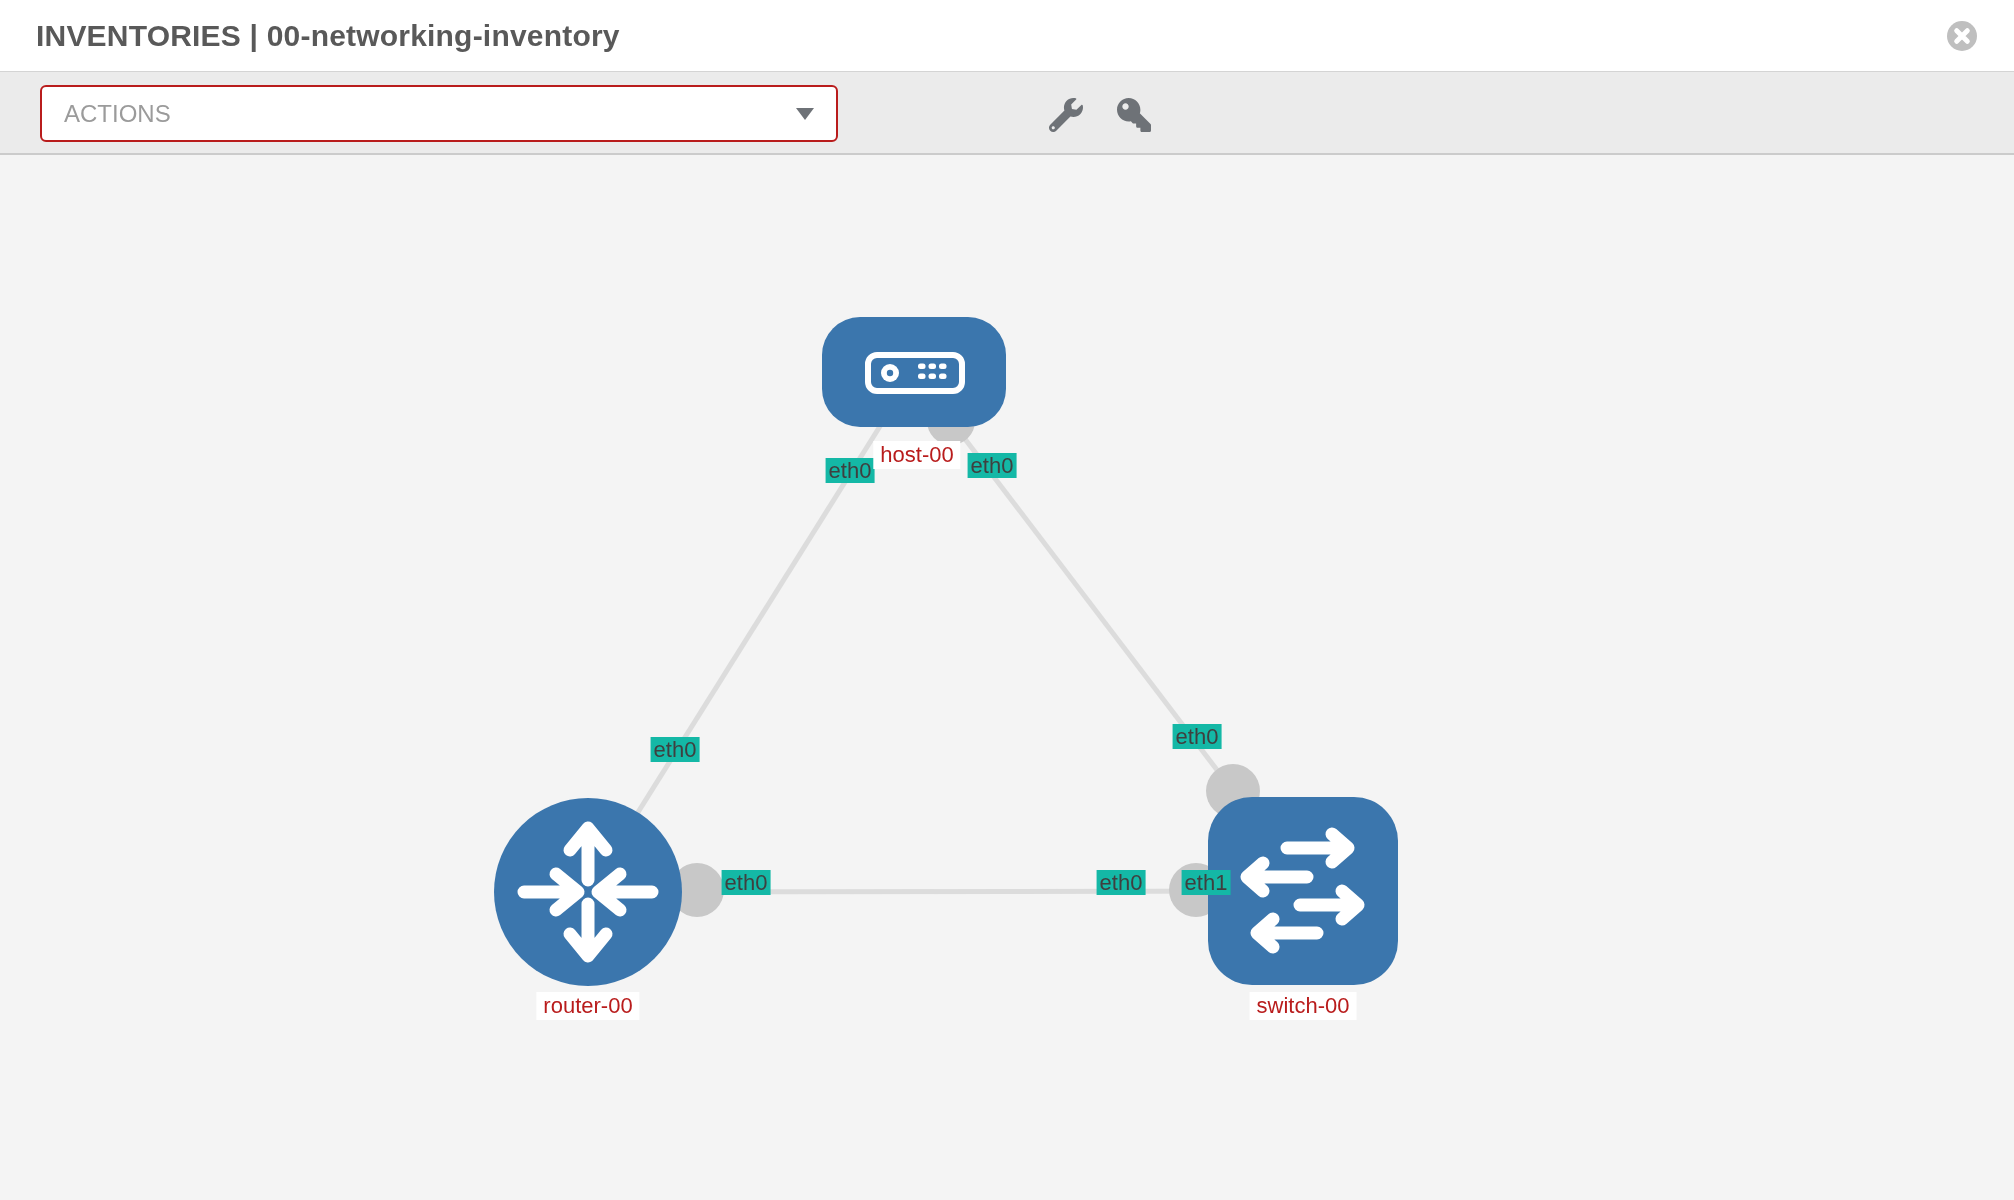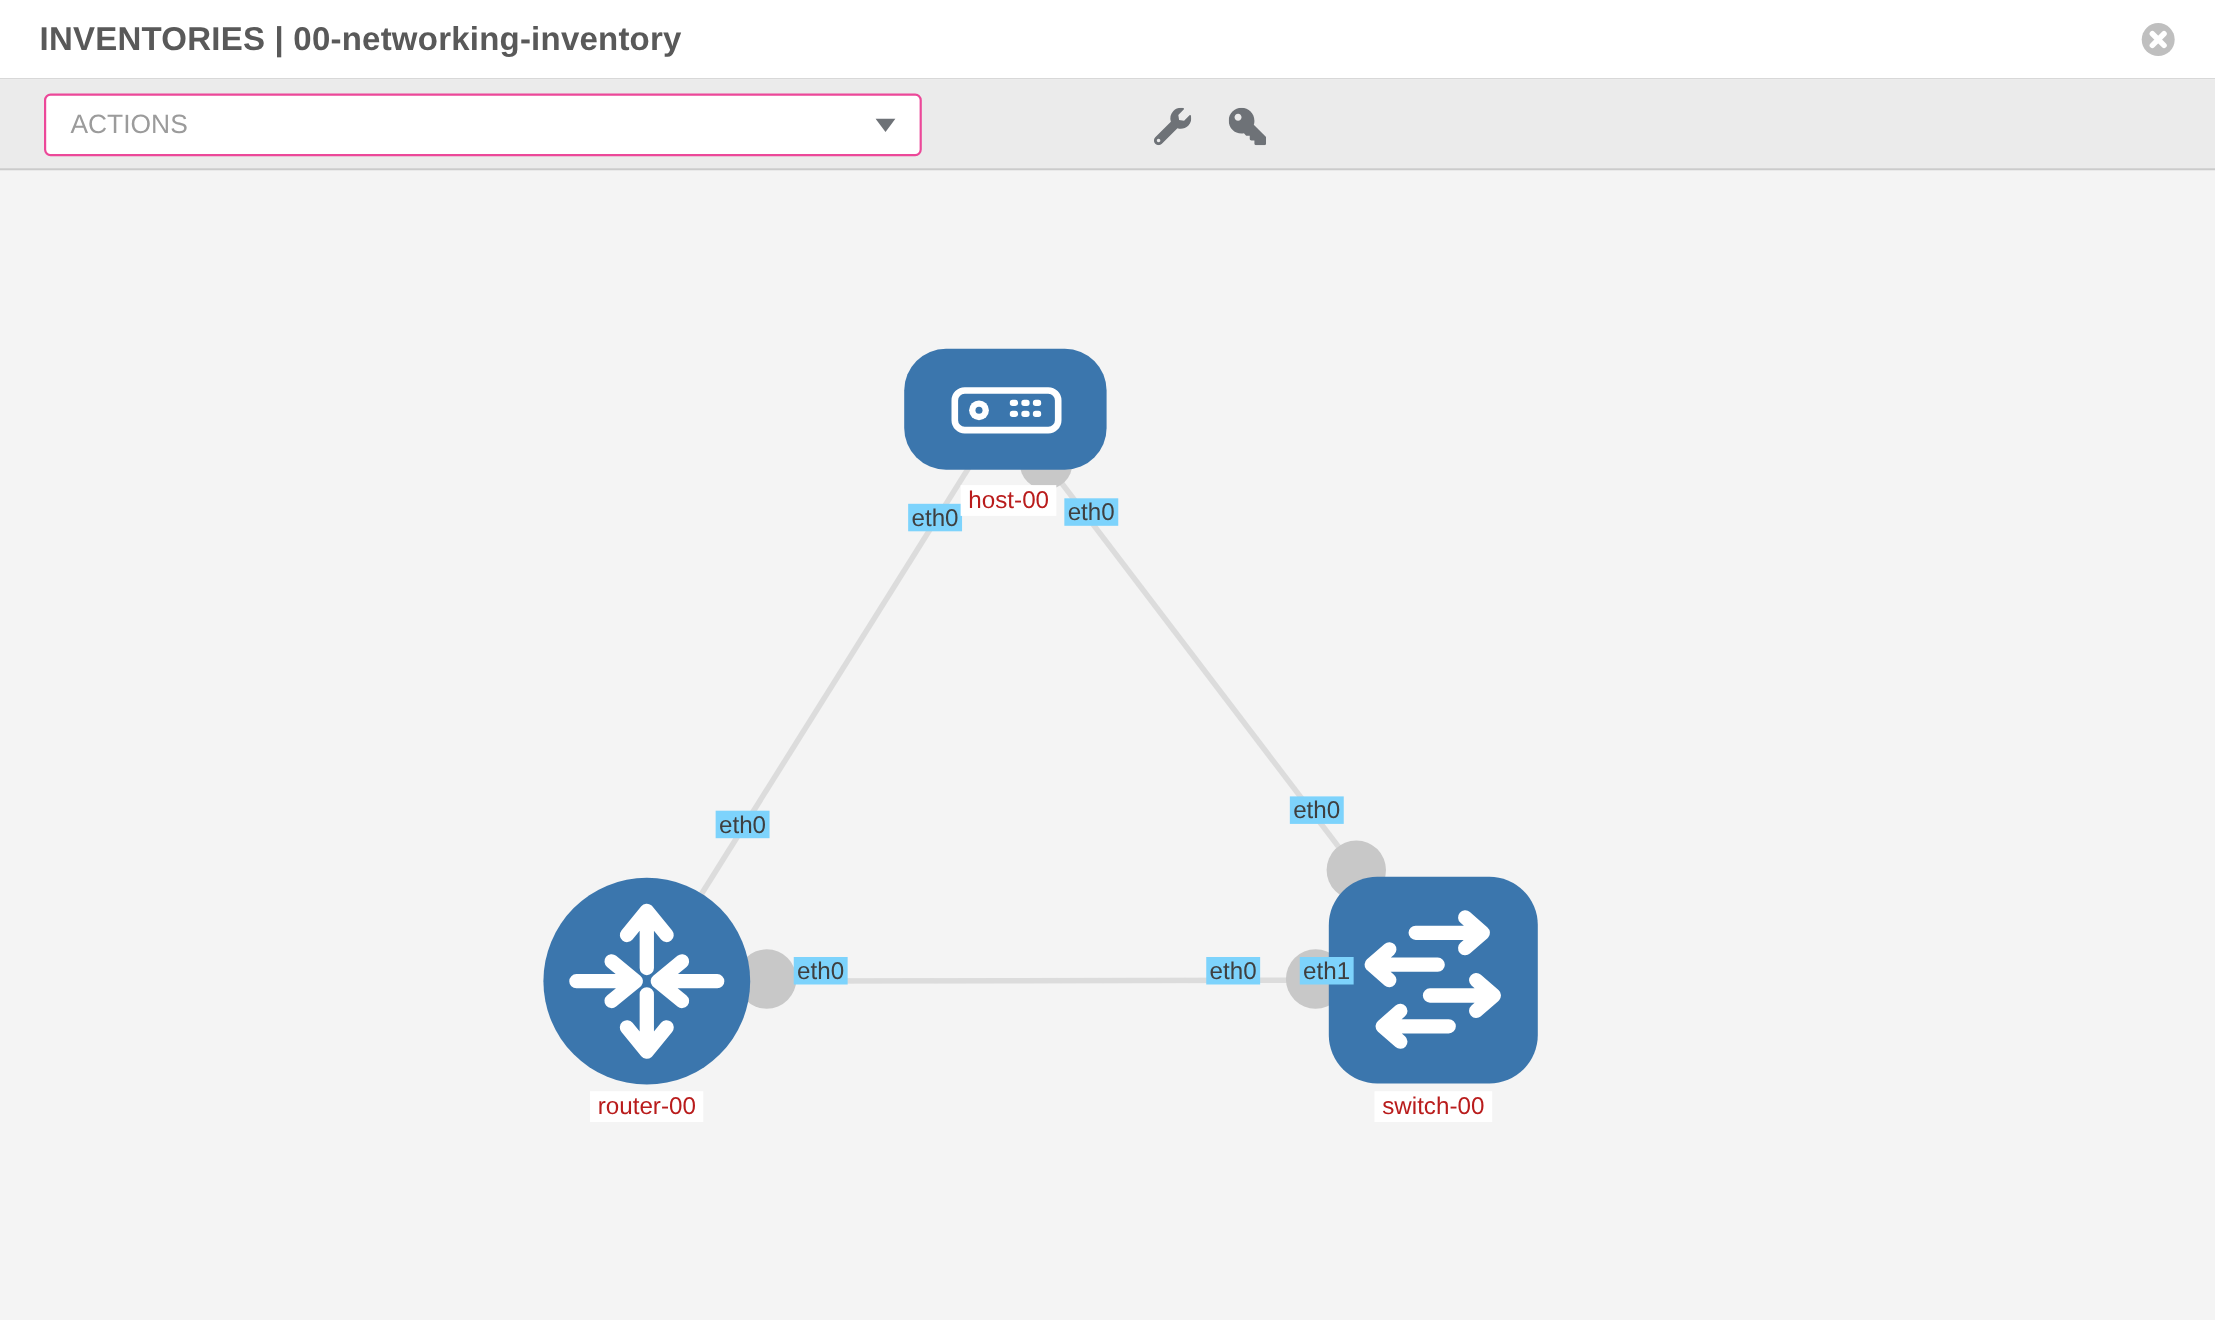--- a/index.html
+++ b/index.html
@@ -15,38 +15,38 @@
     justify-content:space-between;padding:0 36px;
   }
   .hdr h1{margin:0;font-size:30px;font-weight:bold;color:#595959;letter-spacing:.2px;}
   .closebtn{border:none;background:transparent;padding:0;cursor:pointer;width:32px;height:32px;}
   
   .tbar{
     position:absolute;left:0;top:72px;width:2014px;height:83px;background:#ebebeb;
     border-bottom:2px solid #cbcbcb;
   }
   .select{
-    position:absolute;top:13px;height:57px;background:#fff;border:2px solid #ec4899;
+    position:absolute;top:13px;height:57px;background:#fff;border:2px solid #b91c1c;
     border-radius:6px;display:flex;align-items:center;justify-content:space-between;
     padding:0 22px;font-size:24px;color:#9b9b9b;cursor:pointer;
   }
   .select.actions{left:40px;width:798px;}
   .select.search{left:1182px;width:798px;}
   .caret{
     width:0;height:0;border-left:9px solid transparent;border-right:9px solid transparent;
     border-top:12px solid #6e7277;
   }
   .toolbtn{position:absolute;top:26px;width:36px;height:36px;border:none;background:transparent;padding:0;cursor:pointer;}
   .toolbtn.wrench{left:1048px;}
   .toolbtn.key{left:1116px;}
   
   .canvas{position:absolute;left:0;top:155px;width:2014px;height:1045px;background:#f4f4f4;overflow:hidden;}
   .canvas svg.topo{position:absolute;left:0;top:0;}
   .iflabel{
-    position:absolute;transform:translateX(-50%);background:#7dd3fc;color:#3f3f3f;
+    position:absolute;transform:translateX(-50%);background:#14b8a6;color:#3f3f3f;
     font-size:22px;line-height:1.15;padding:0 3px;white-space:nowrap;
   }
   .nodelabel{
     position:absolute;transform:translateX(-50%);background:#fff;color:#b91c1c;
     font-size:22px;line-height:1.2;padding:1px 7px;white-space:nowrap;
   }
   
   .zoombox{
     position:absolute;right:0;bottom:0;width:392px;height:115px;background:#8b5cf6;
     border:2px solid #b3b3b3;border-right:none;border-bottom:none;

